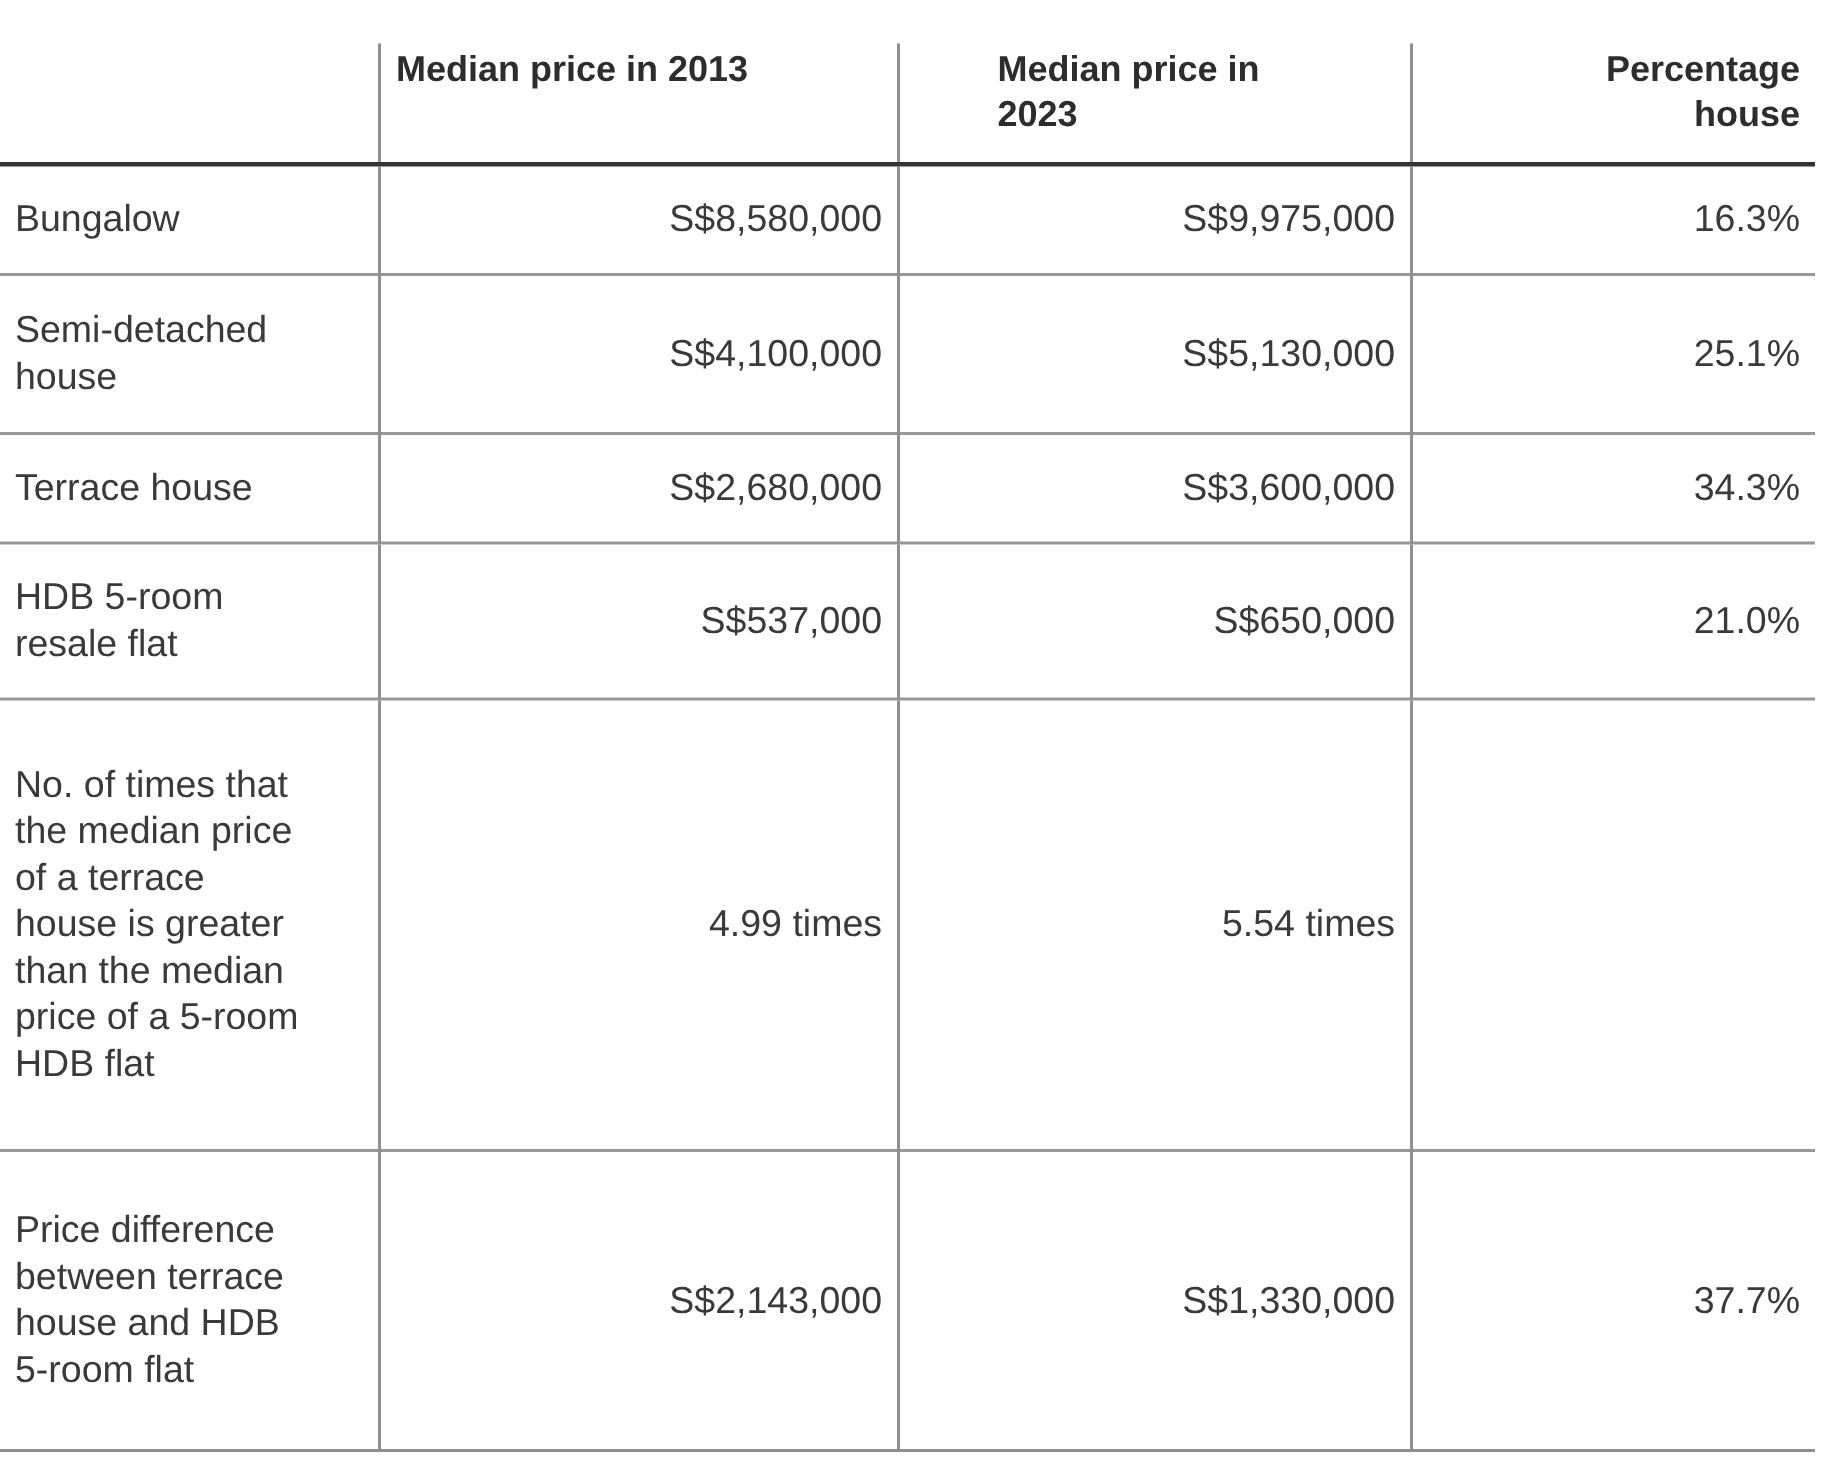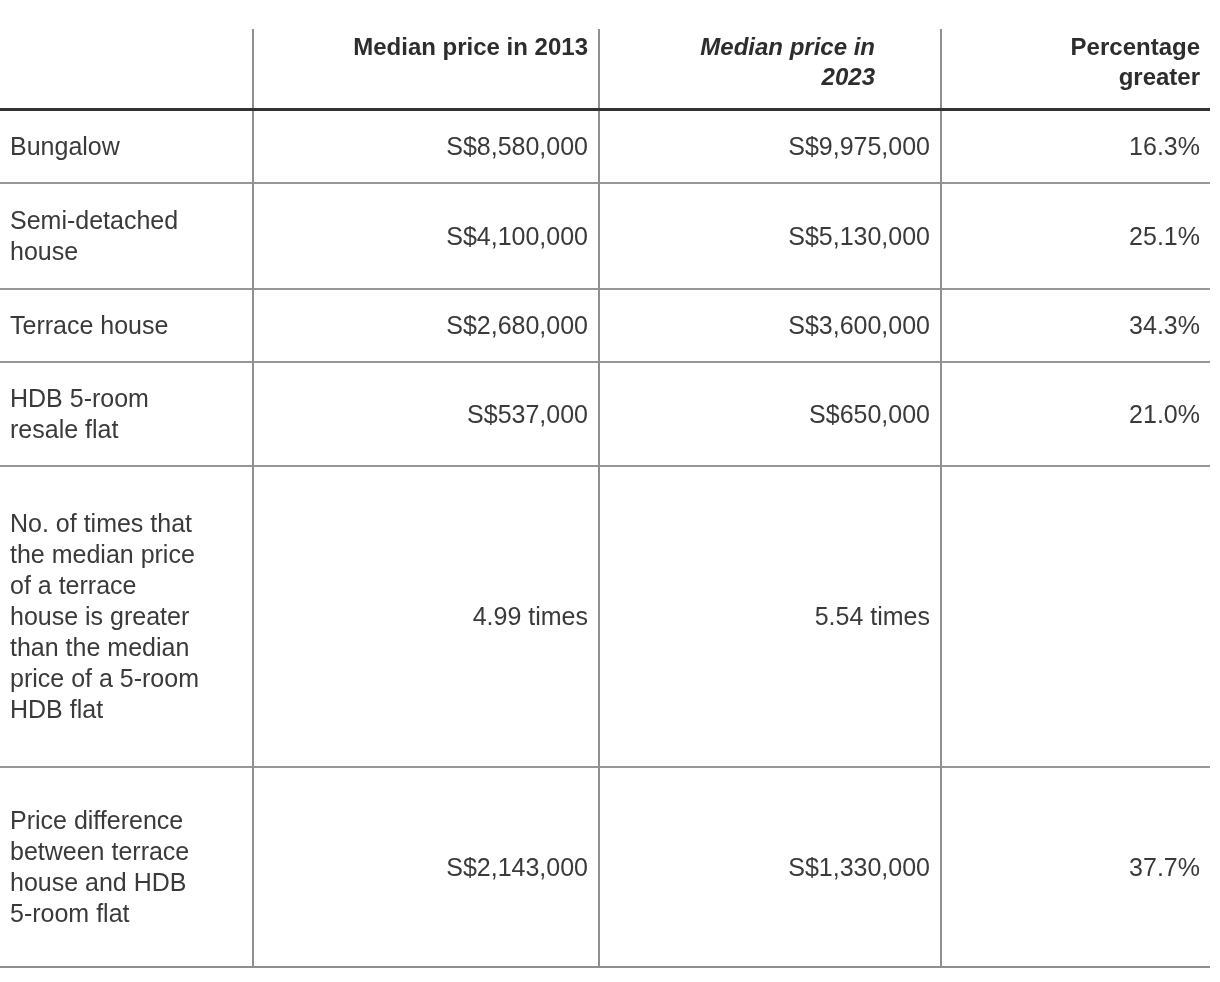--- a/index.html
+++ b/index.html
@@ -48,22 +48,22 @@
   .price-table thead th {
     vertical-align: top;
     border-bottom: 3px solid #333333;
     padding: 3px 10px 10px 10px;
     font-weight: 700;
     font-size: 24px;
     line-height: 30px;
     color: #2d2d2d;
   }
   .hdr { font-weight: 700; }
-  .hdr-center { text-align: right; margin: 0 auto; }
-  .hdr-center.narrow { max-width: 210px; font-style: italic; }
+  .hdr-center { text-align: left; margin: 0 auto; }
+  .hdr-center.narrow { max-width: 210px; }
   .hdr-right { text-align: right; margin-left: auto; max-width: 160px; }
 
   
   .price-table tbody td {
     border-top: 2px solid #979797;
     vertical-align: middle;
   }
   .price-table tbody tr:first-child td { border-top: none; }
   .price-table tbody tr:last-child td { border-bottom: 2px solid #8e8e8e; }
 
@@ -92,21 +92,21 @@
     <thead>
       <tr>
         <th></th>
         <th class="vline">
           <div class="hdr hdr-center">Median price in 2013</div>
         </th>
         <th class="vline">
           <div class="hdr hdr-center narrow">Median price in 2023</div>
         </th>
         <th class="vline">
-          <div class="hdr hdr-right">Percentage greater</div>
+          <div class="hdr hdr-right">Percentage house</div>
         </th>
       </tr>
     </thead>
     <tbody>
       <tr class="r1">
         <td class="cell-label">Bungalow</td>
         <td class="cell-num vline">S$8,580,000</td>
         <td class="cell-num vline">S$9,975,000</td>
         <td class="cell-growth vline">16.3%</td>
       </tr>

